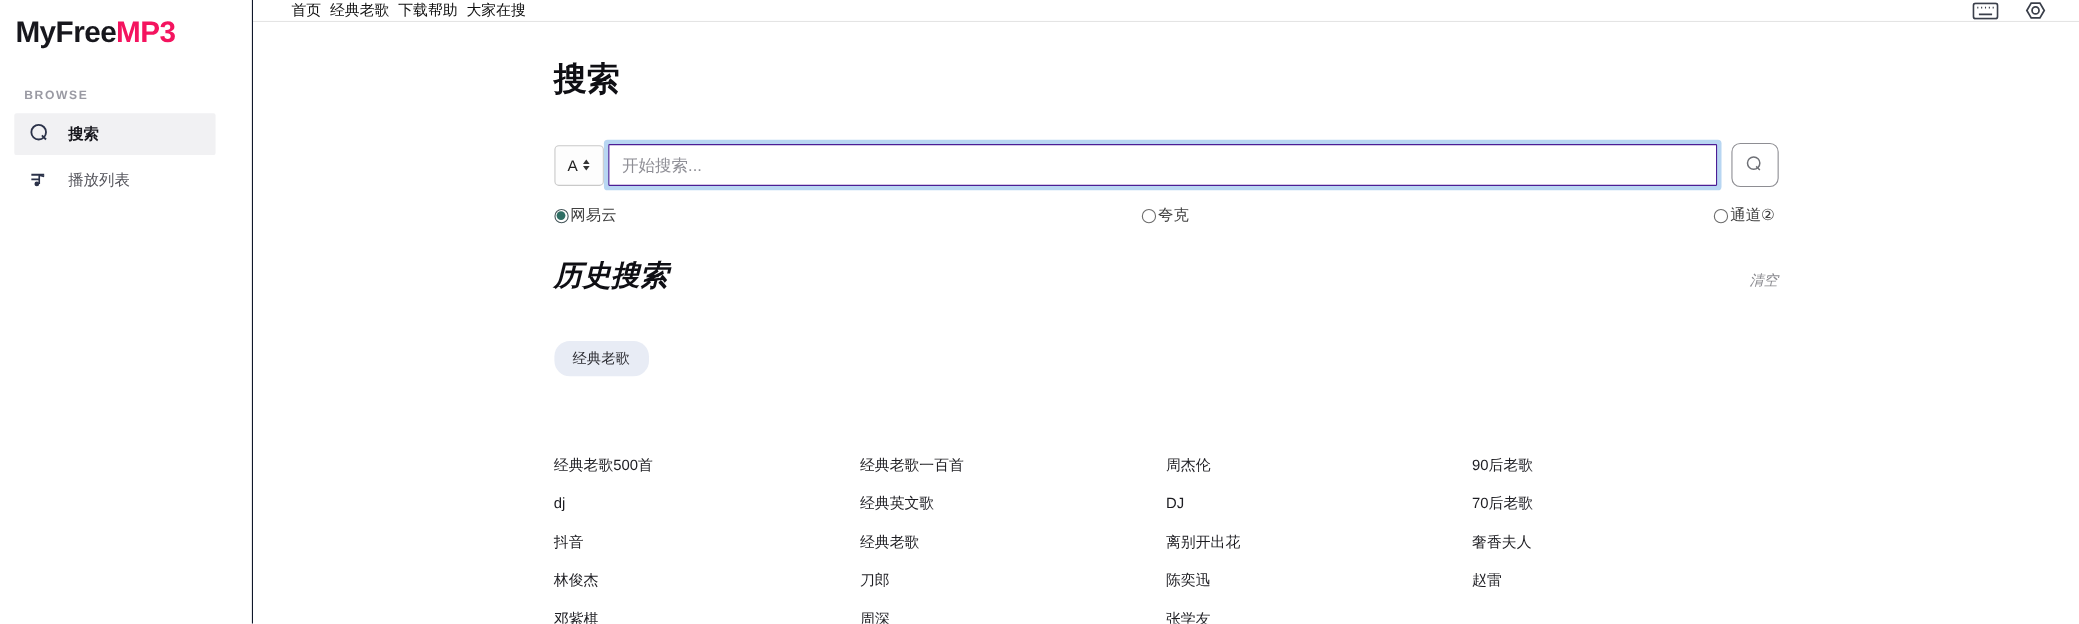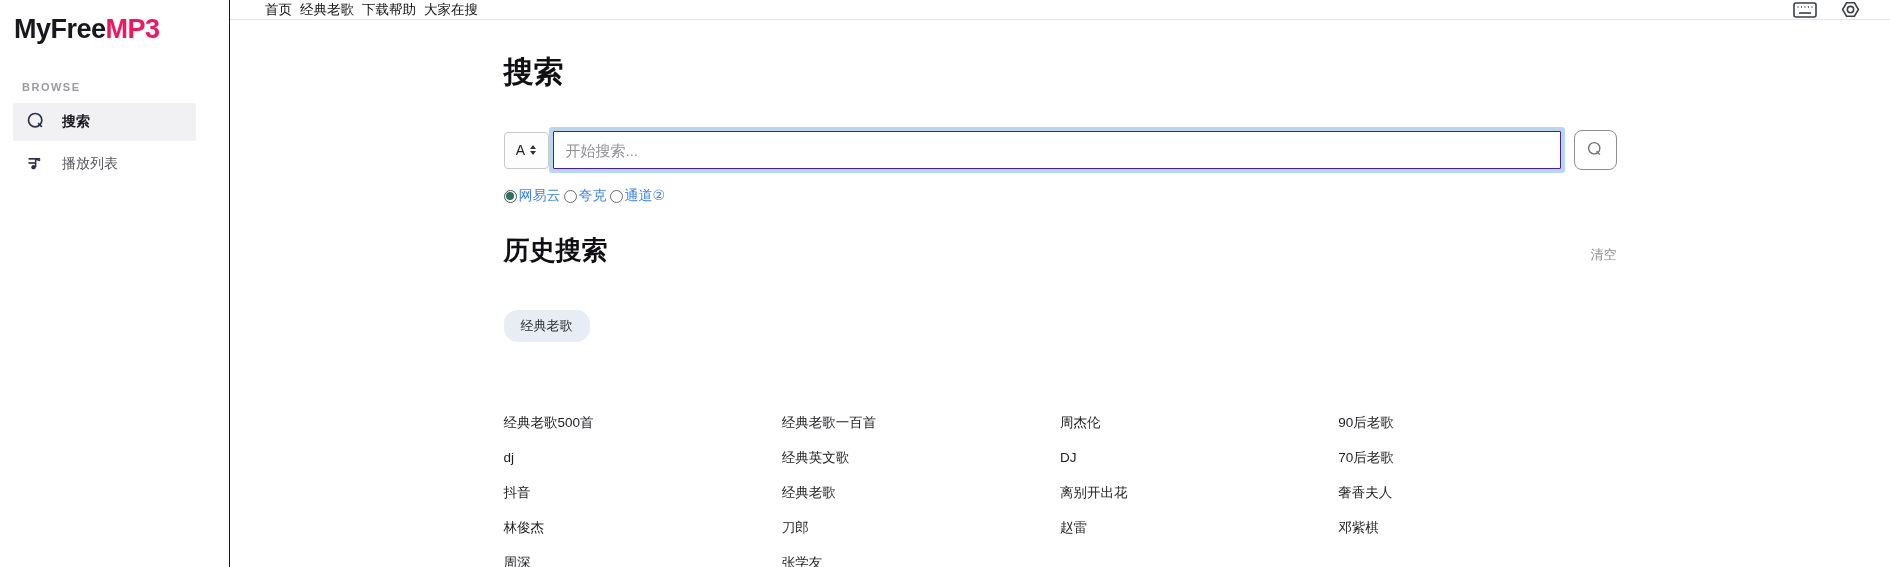--- a/index.html
+++ b/index.html
@@ -36,28 +36,28 @@
   .updown i { display:block; width:0; height:0; border-left:3.5px solid transparent; border-right:3.5px solid transparent; }
   .updown .up { border-bottom:4px solid #333; }
   .updown .down { border-top:4px solid #333; }
   .search-input { flex:1; height:38px; border:1px solid #4c1d95; border-radius:1px; padding:0 12px;
     font-size:15px; color:#222; outline:none; box-shadow:0 0 0 4px #b8d6f2; background:#fff;
     font-family:"Liberation Sans","DejaVu Sans",sans-serif; }
   .search-input::placeholder { color:#8f8f96; }
   .search-btn { width:43px; height:40px; margin-left:13px; border:1px solid #8e8e93; border-radius:8px;
     background:#fff; display:flex; align-items:center; justify-content:center; cursor:pointer; }
 
-  .source-row { margin-top:17px; display:flex; align-items:center; font-size:14px; color:#3b82f6; }
+  .source-row { margin-top:17px; display:flex; align-items:center; font-size:14px; color:#404040;justify-content:space-between; }
   .radio { width:13px; height:13px; border-radius:50%; border:1px solid #6b6b6b; margin-right:2px;
     display:inline-flex; align-items:center; justify-content:center; background:#fff; cursor:pointer; }
   .radio.checked { border-color:#46565a; }
   .radio.checked::after { content:""; width:8px; height:8px; border-radius:50%; background:#2f6e64; }
   .source-opt { display:flex; align-items:center; margin-right:3px; cursor:pointer; }
 
-  .history-head { margin-top:28px; display:flex; align-items:flex-end; justify-content:space-between; }
+  .history-head { margin-top:28px; display:flex; align-items:flex-end; justify-content:space-between;font-style:italic; }
   .history-title { font-size:26px; font-weight:800; color:#0f0f14; }
   .clear-btn { font-size:13px; color:#8b8b90; cursor:pointer; padding-bottom:4px; }
 
   .tag-row { margin-top:42px; display:flex; gap:10px; }
   .tag { background:#e8ecf5; border-radius:14px; padding:7px 17px; font-size:13px; color:#2a2a30; cursor:pointer; }
 
   .hot-grid { margin-top:63px; display:grid; grid-template-columns:repeat(4,1fr); }
   .hot-item { height:35px; font-size:13.5px; color:#1d1d22; display:flex; align-items:center; cursor:pointer; }
 </style>
 </head>
@@ -177,20 +177,21 @@
         <span class="hot-item">dj</span>
         <span class="hot-item">经典英文歌</span>
         <span class="hot-item">DJ</span>
         <span class="hot-item">70后老歌</span>
         <span class="hot-item">抖音</span>
         <span class="hot-item">经典老歌</span>
         <span class="hot-item">离别开出花</span>
         <span class="hot-item">奢香夫人</span>
         <span class="hot-item">林俊杰</span>
         <span class="hot-item">刀郎</span>
+        <span class="hot-item">陈奕迅</span>
         <span class="hot-item">赵雷</span>
         <span class="hot-item">邓紫棋</span>
         <span class="hot-item">周深</span>
         <span class="hot-item">张学友</span>
       </div>
     </div>
   </div>
 </div>
 
 </body></html>

